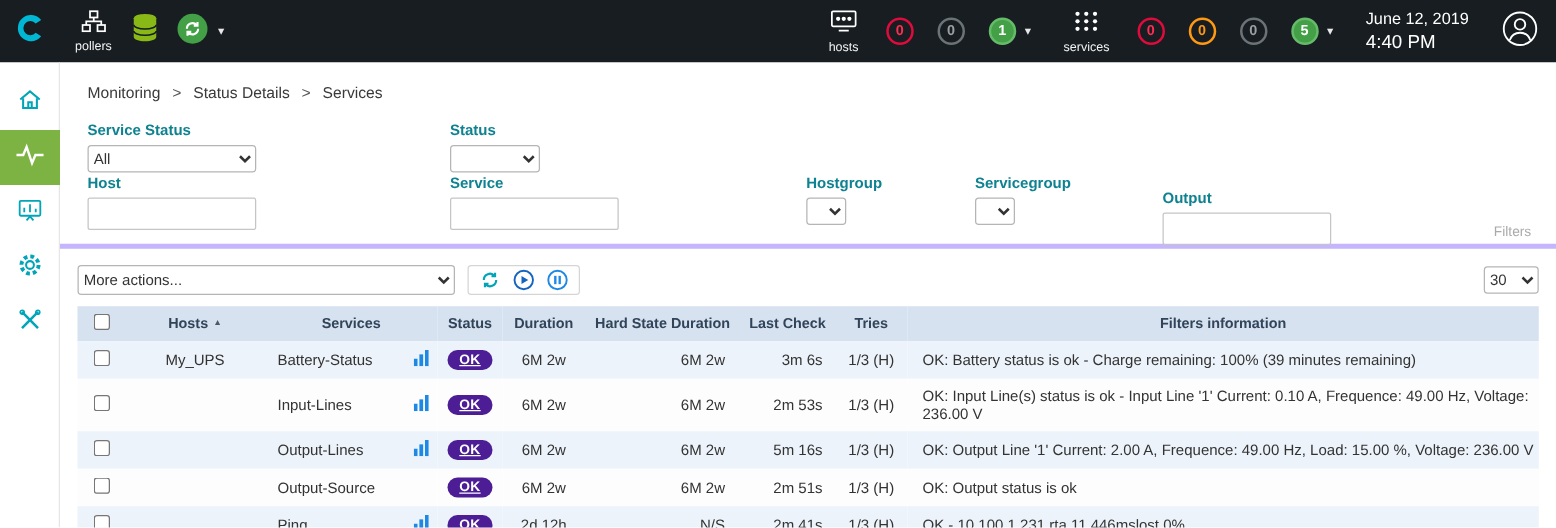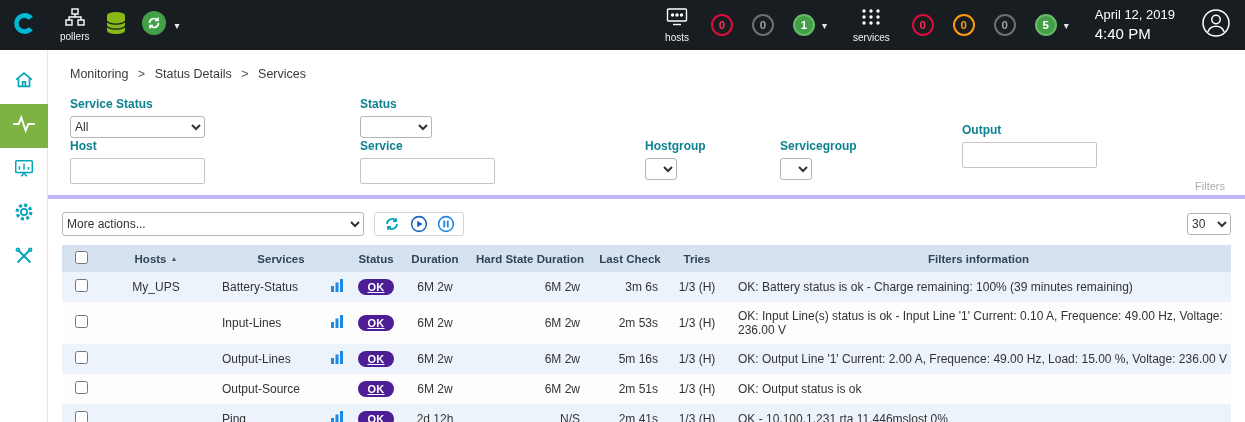--- a/index.html
+++ b/index.html
@@ -57,21 +57,21 @@
   .filters { position:relative; margin-top:14px; height:104px; border-bottom:4px solid #c4b5fd; }
   .fg { position:absolute; }
   .fg label { display:block; color:#0e8291; font-weight:bold; font-size:12px; margin-bottom:5px; }
   .fg-service-status { left:22px;  top:2px; }
   .fg-status         { left:312px; top:2px; }
   .fg-poller         { left:597px; top:2px; }
   .fg-host           { left:22px;  top:44px; }
   .fg-service        { left:312px; top:44px; }
   .fg-hostgroup      { left:597px; top:44px; }
   .fg-servicegroup   { left:732px; top:44px; }
-  .fg-output         { left:882px; top:28px;margin-left:32px; }
+  .fg-output         { left:882px; top:56px; }
   .filters-caption { position:absolute; right:20px; bottom:3px; color:#aaa; font-size:11px; cursor:pointer; }
 
   select { font-size:12px; height:22px; border:1px solid #b5b5b5; border-radius:3px; background:#fff; color:#333; }
   .sel-service-status { width:135px; }
   .sel-status { width:72px; }
   .sel-poller { width:58px; }
   .sel-tiny   { width:32px; }
   input[type="text"] { width:135px; height:26px; border:1px solid #c5c5c5; border-radius:2px; font-size:12px; padding:0 5px; }
 
   
@@ -198,21 +198,21 @@
     <div class="badge-row" data-interactable="false">
         <span class="badge red" data-interactable="true">0</span>
         <span class="badge orange" data-interactable="true">0</span>
         <span class="badge gray" data-interactable="true">0</span>
         <span class="badge green" data-interactable="true">5</span>
       </div>
     <span class="chev" data-interactable="true">▾</span>
   </div>
 
   <div class="clock" data-interactable="false">
-    <div class="date" data-interactable="false">April 12, 2019</div>
+    <div class="date" data-interactable="false">June 12, 2019</div>
     <div class="time" data-interactable="false">4:40 PM</div>
   </div>
 
   <div class="user-box" data-interactable="true">
     <span data-interactable="false">
       <svg width="30" height="30" viewBox="0 0 30 30" fill="none" stroke="#fff" stroke-width="1.5">
           <circle cx="15" cy="15" r="13"></circle>
           <circle cx="15" cy="11.5" r="4.2"></circle>
           <path d="M6.8 24 c1.6-4.4 4.9-5.8 8.2-5.8 s6.6 1.4 8.2 5.8"></path>
         </svg>

